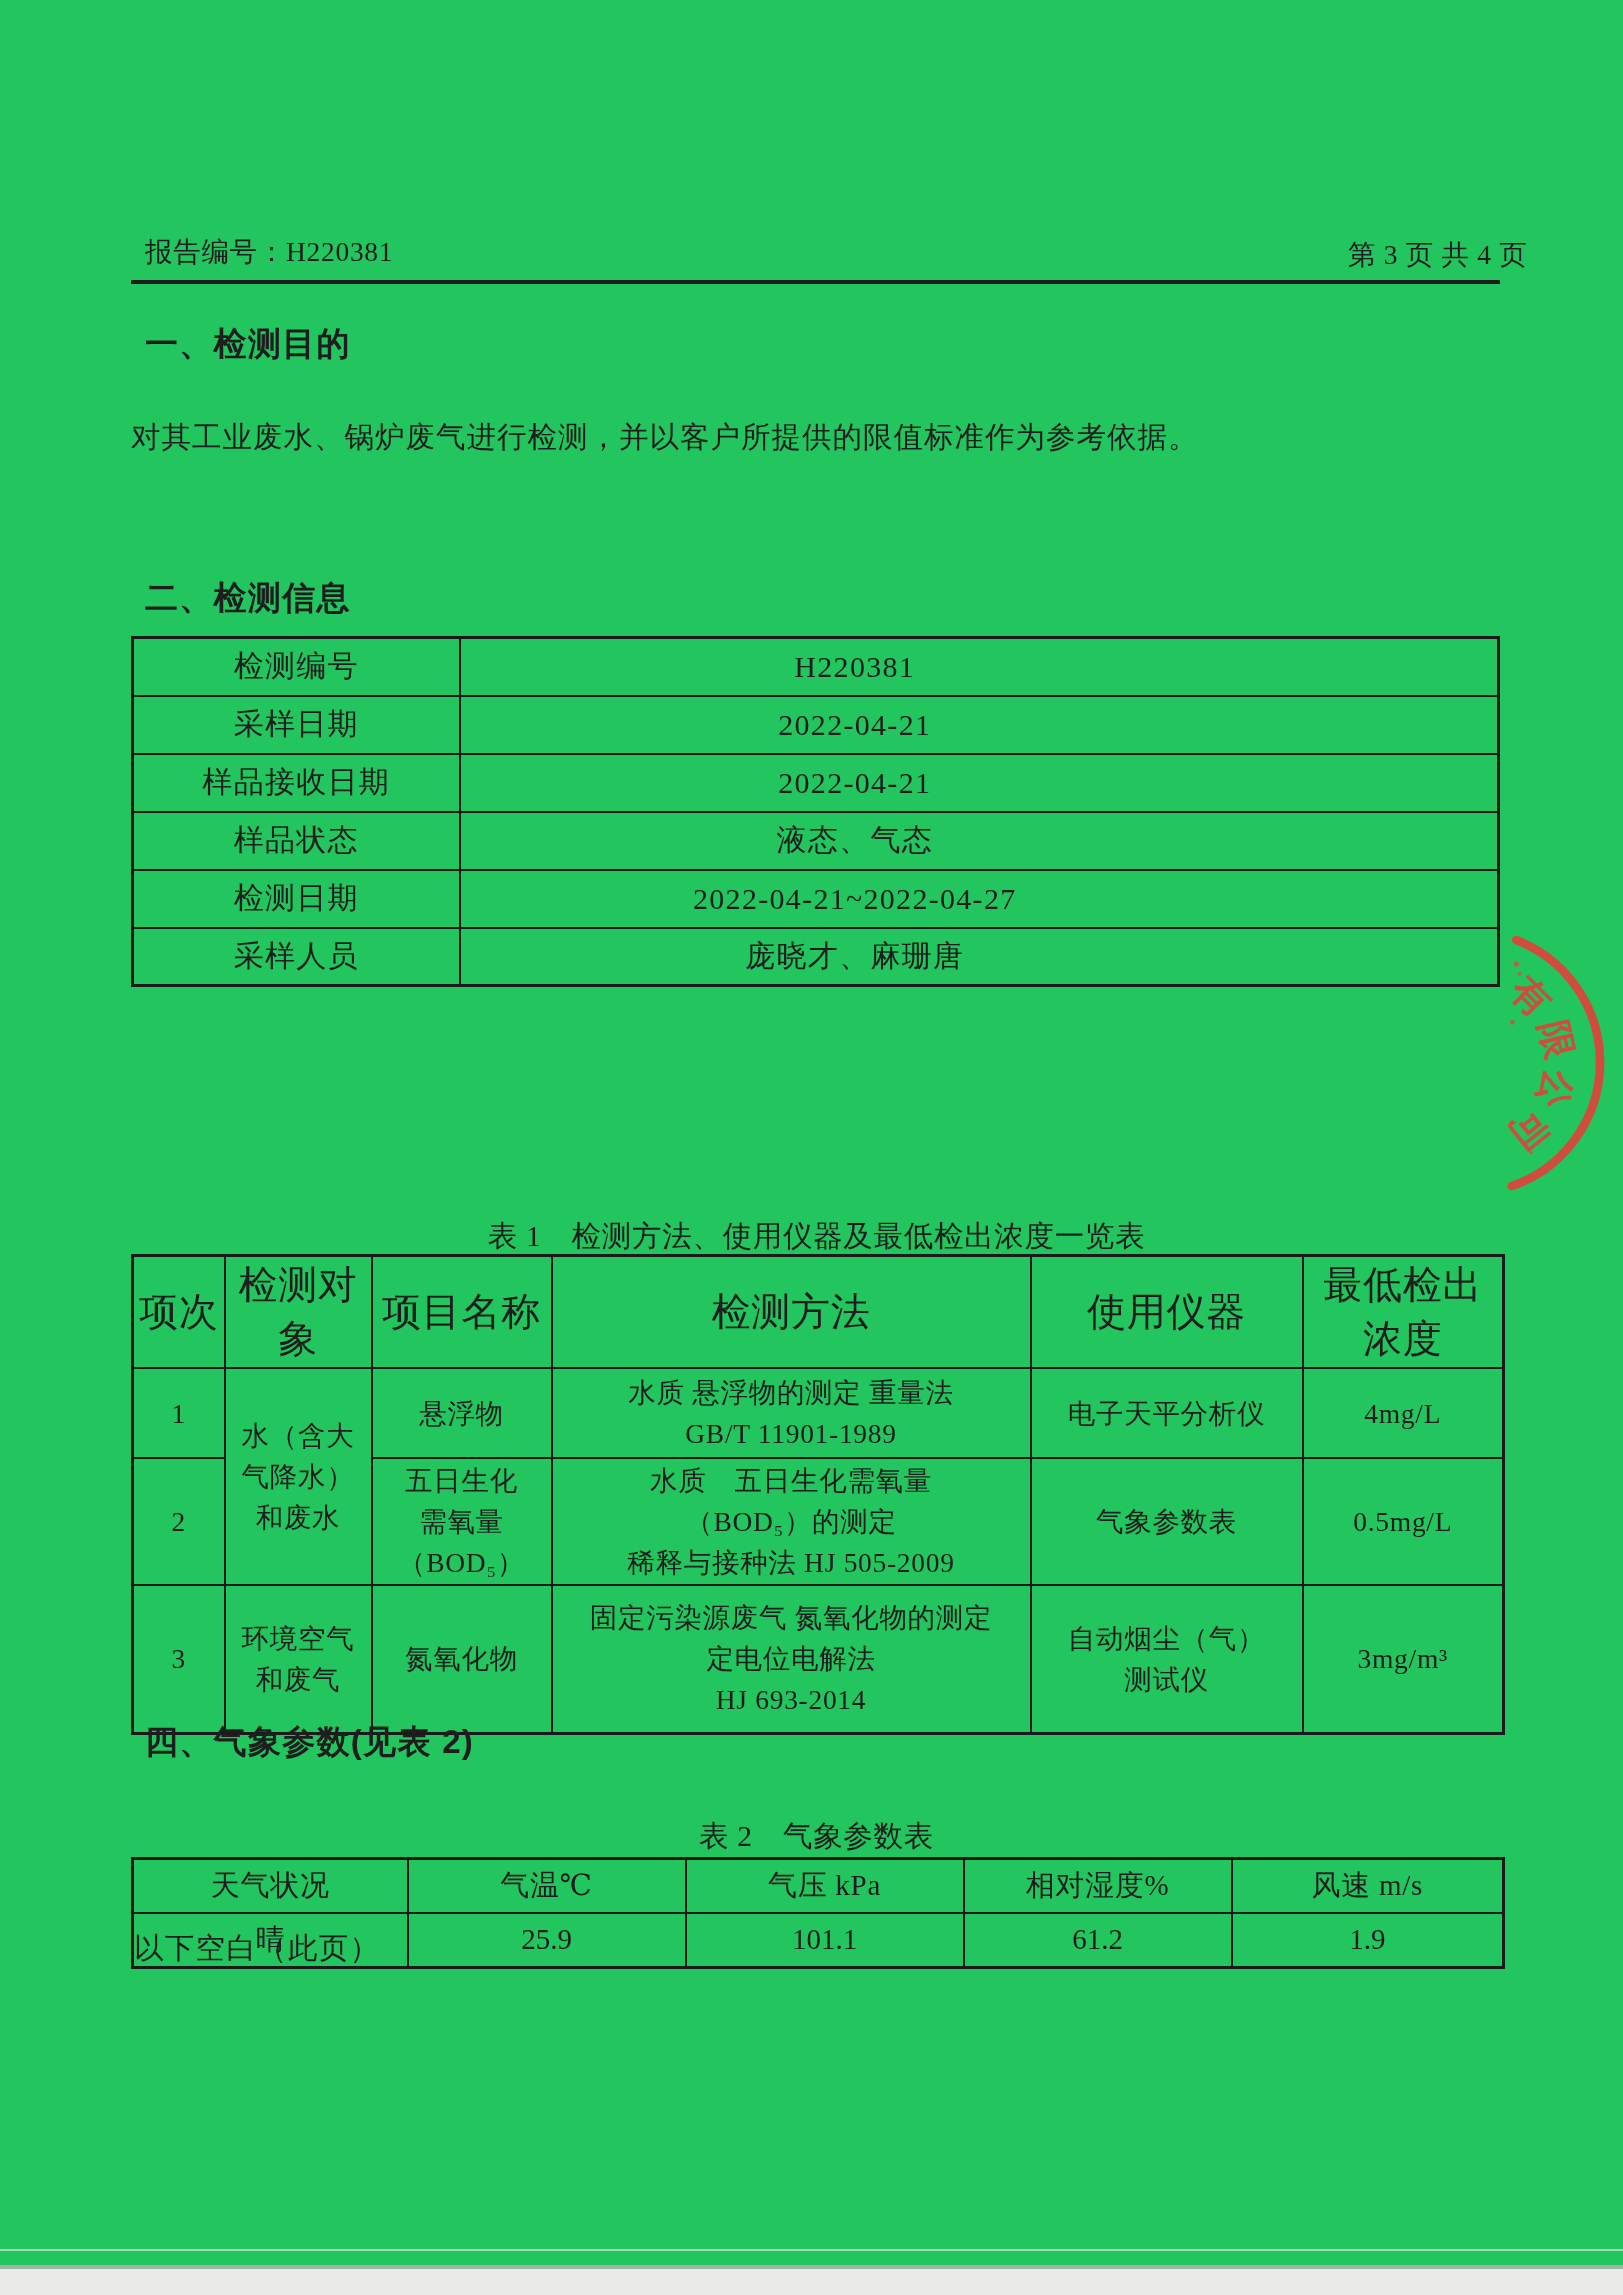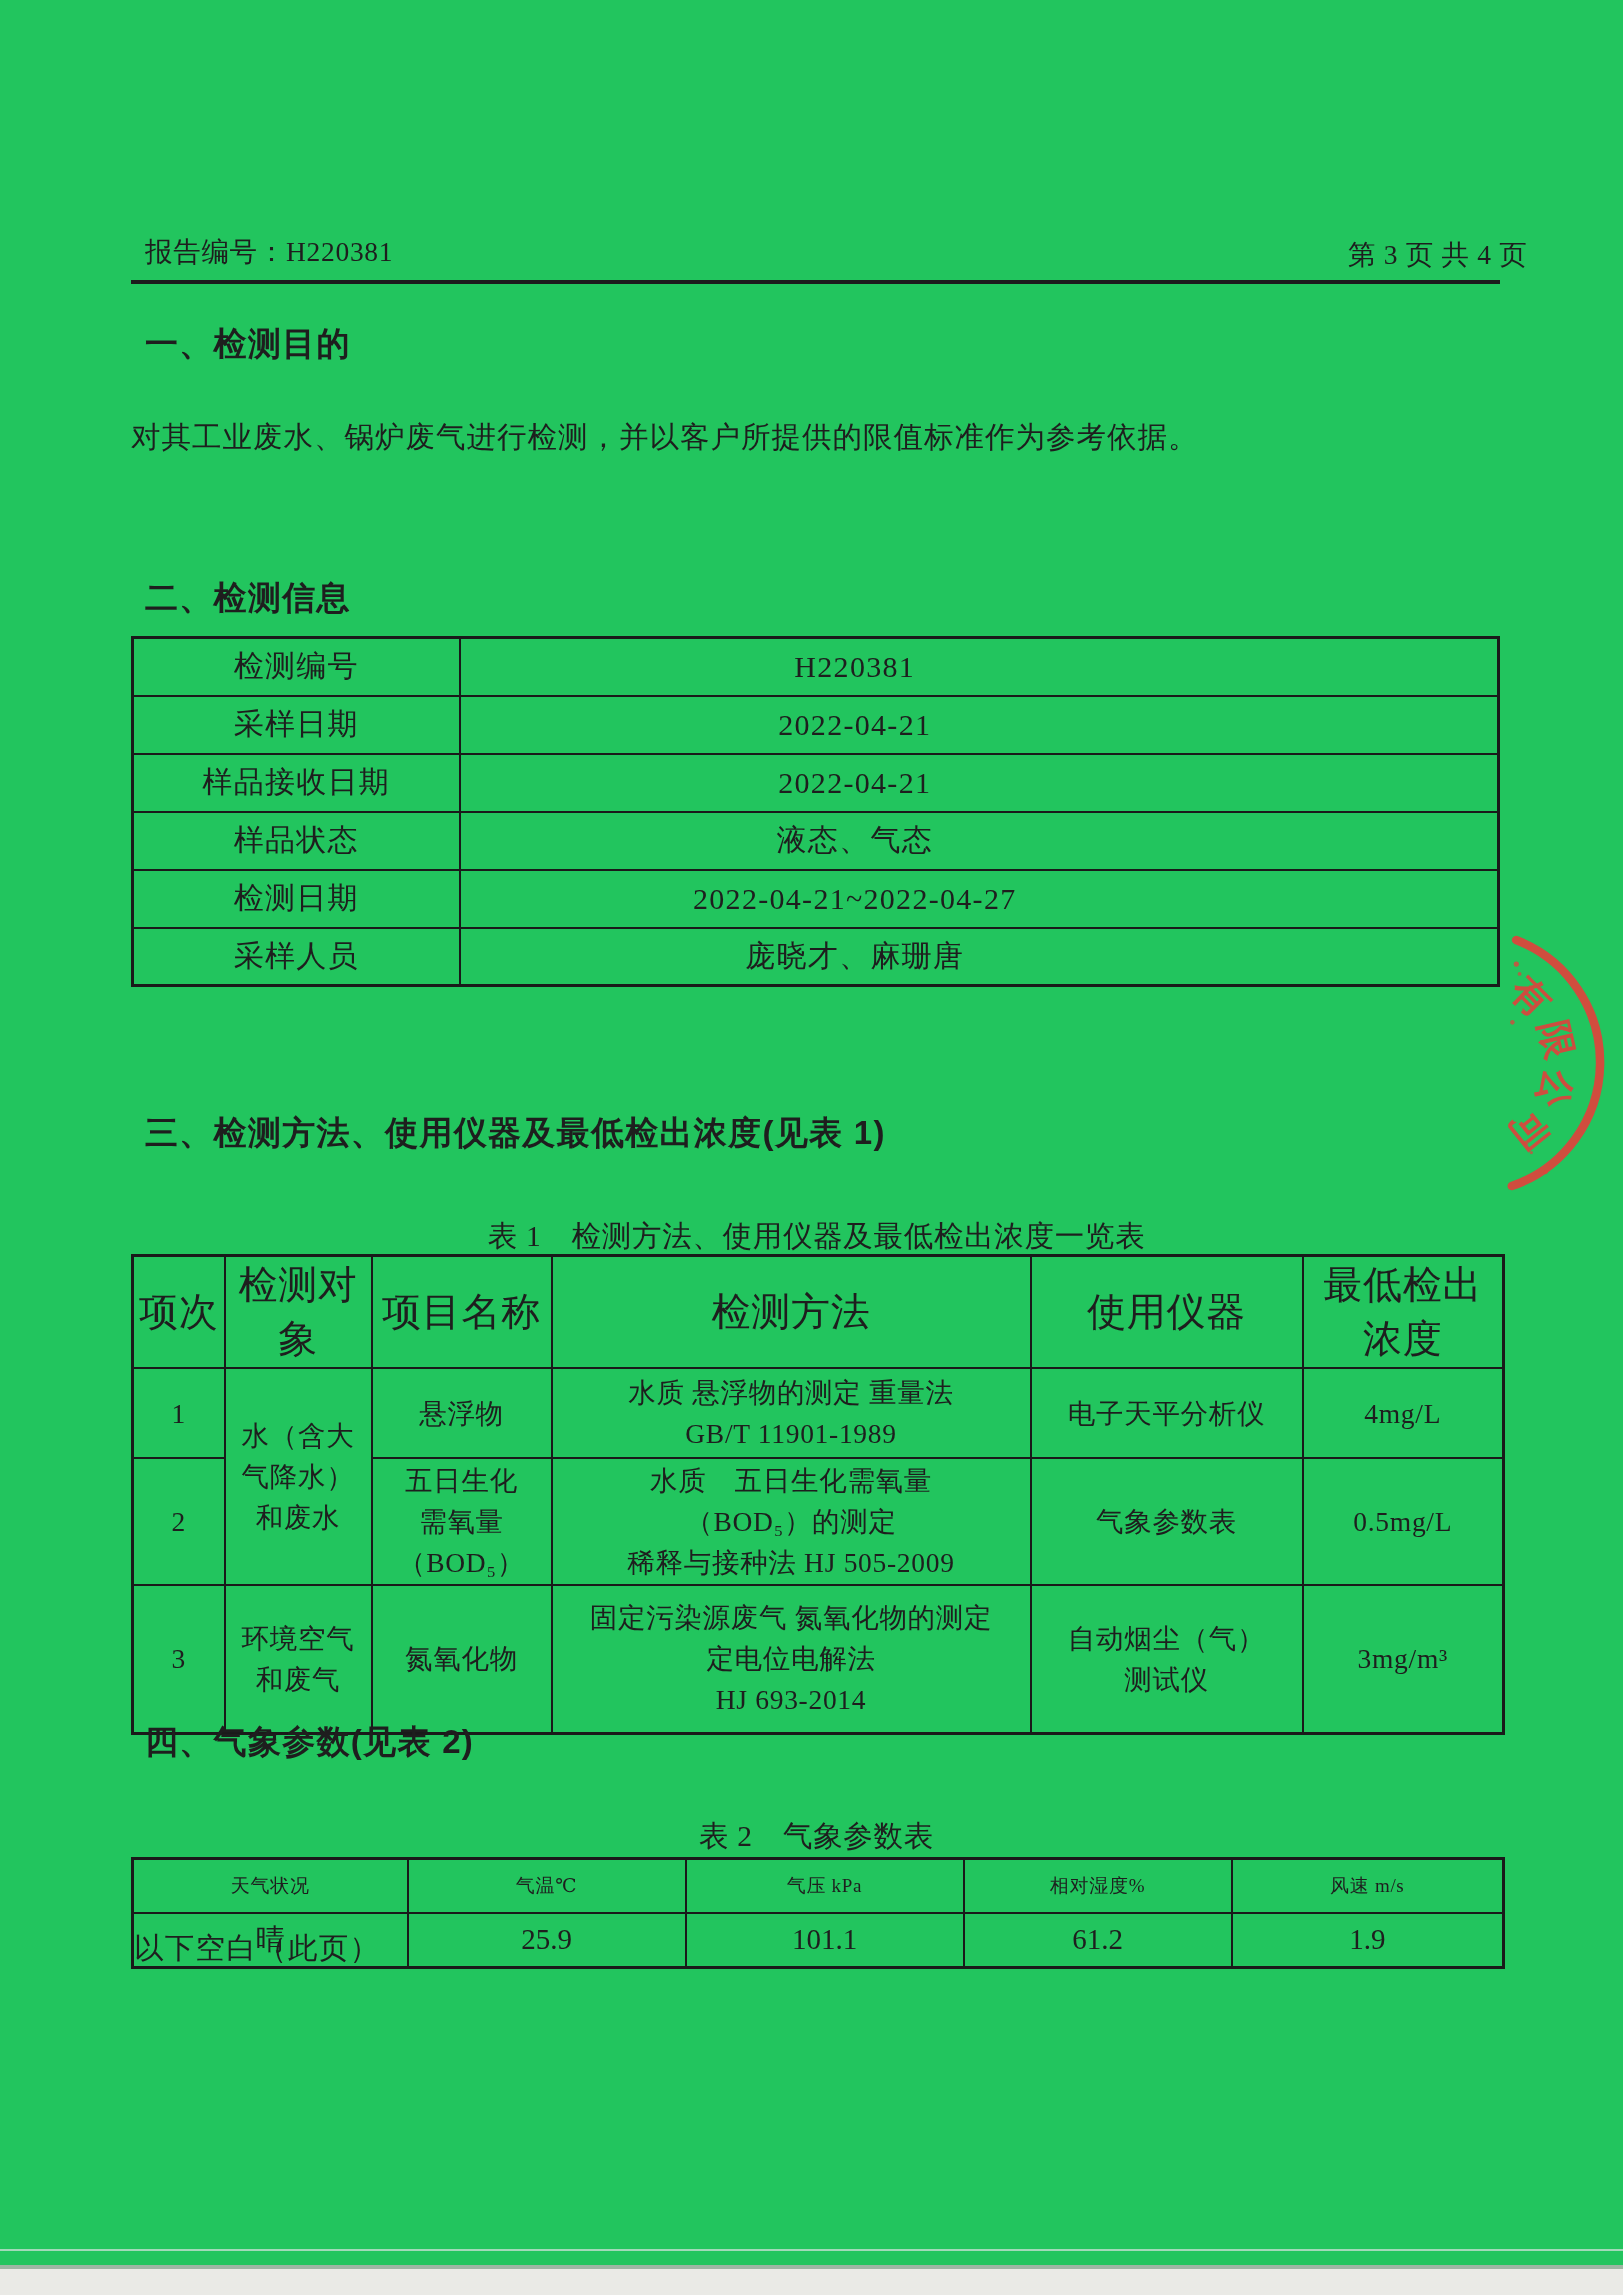--- a/index.html
+++ b/index.html
@@ -29,21 +29,21 @@
   .info td.val{padding-right:249px;}
   .t1{left:131px;top:1254px;width:1371px;}
   .t1 th{font-size:39px;letter-spacing:0.7px;}
   .t1 td{font-size:27.5px;letter-spacing:0.7px;line-height:41px;}
   .ml{white-space:pre-line;}
   .tr-h1{height:52px;}
   .tr-r1{height:90px;}
   .tr-r2{height:127px;}
   .tr-r3{height:148px;}
   .t2{left:131px;top:1857px;width:1371px;}
-  .t2 th{font-size:19px;letter-spacing:0.7px;}
+  .t2 th{font-size:29px;letter-spacing:0.7px;}
   .t2 td{font-size:29px;}
   .t2 .tr-h2{height:54px;}
   .t2 .tr-d{height:55px;}
   .blank-note{left:134px;top:1901px;font-size:29.5px;letter-spacing:1.3px;margin-top:28px;}
   .stamp{left:1407px;top:894px;width:216px;height:347px;}
   .scan-faint{left:0;top:2249px;width:1623px;height:2px;background:#d9e1df;opacity:.7;}
   .scan-line{left:0;top:2265px;width:1623px;height:3.9px;background:#b3b3af;opacity:.85;}
   .scan-strip{left:0;top:2269px;width:1623px;height:27px;background:#eaeae6;}
 </style>
 </head>
@@ -89,21 +89,20 @@
         <td class="lbl">检测日期</td>
         <td class="val">2022-04-21~2022-04-27</td>
       </tr>
       <tr>
         <td class="lbl">采样人员</td>
         <td class="val">庞晓才、麻珊唐</td>
       </tr>
     </tbody>
   </table>
 
-  <div class="abs h s3">三、检测方法、使用仪器及最低检出浓度(见表 1)</div>
   <div class="abs cap cap1">表 1　检测方法、使用仪器及最低检出浓度一览表</div>
 
   <table class="abs t1">
     <colgroup>
       <col style="width:92px">
         <col style="width:147px">
         <col style="width:180px">
       <col style="width:479px">
         <col style="width:272px">
         <col style="width:201px">

